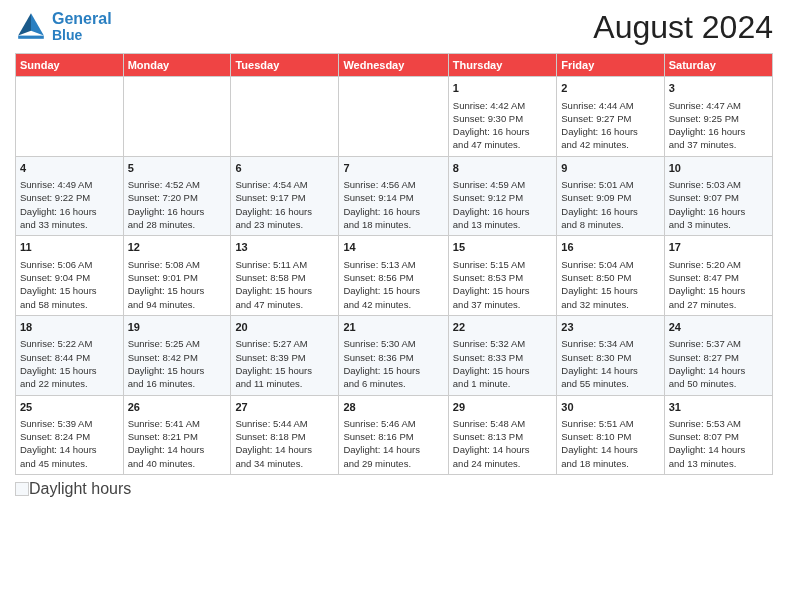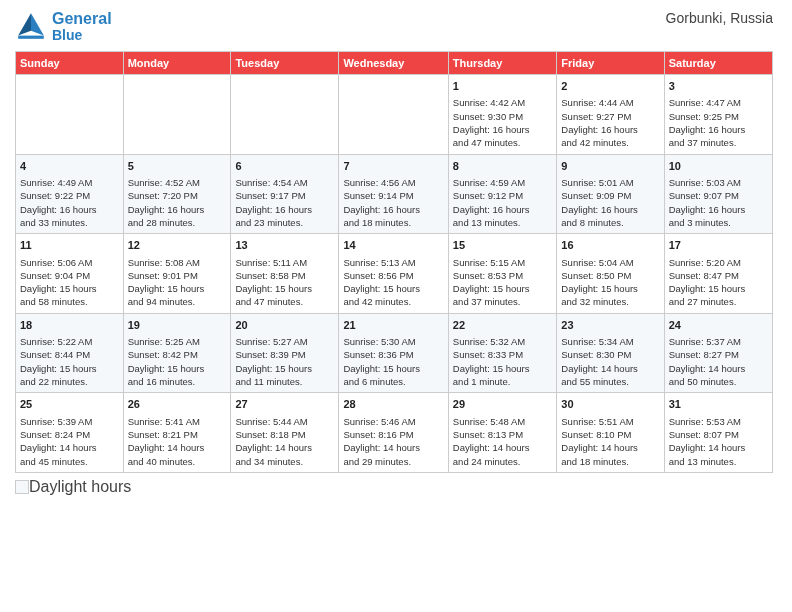--- a/index.html
+++ b/index.html
@@ -106,21 +106,21 @@
         <polygon points="20,4 36,32 20,26" fill="#2a7fc1"></polygon>
         <polygon points="20,4 4,32 20,26" fill="#1a5a8a"></polygon>
         <rect x="4" y="32" width="32" height="4" fill="#2a7fc1"></rect>
       </svg>
       <div>
         <div style="font-size:16px;font-weight:bold;color:#2a7fc1;line-height:1.1;">General</div>
         <div style="font-size:14px;font-weight:bold;color:#2a7fc1;line-height:1.1;">Blue</div>
       </div>
     </div>
     <div class="title-block">
-      <div class="location">Gorbunki, Russia</div>
+      <div class="month-year">August 2024</div>
     </div>
   </div>
 
   <table>
     <thead>
       <tr>
       <th>Sunday</th>
           <th>Monday</th>
           <th>Tuesday</th>
           <th>Wednesday</th>

